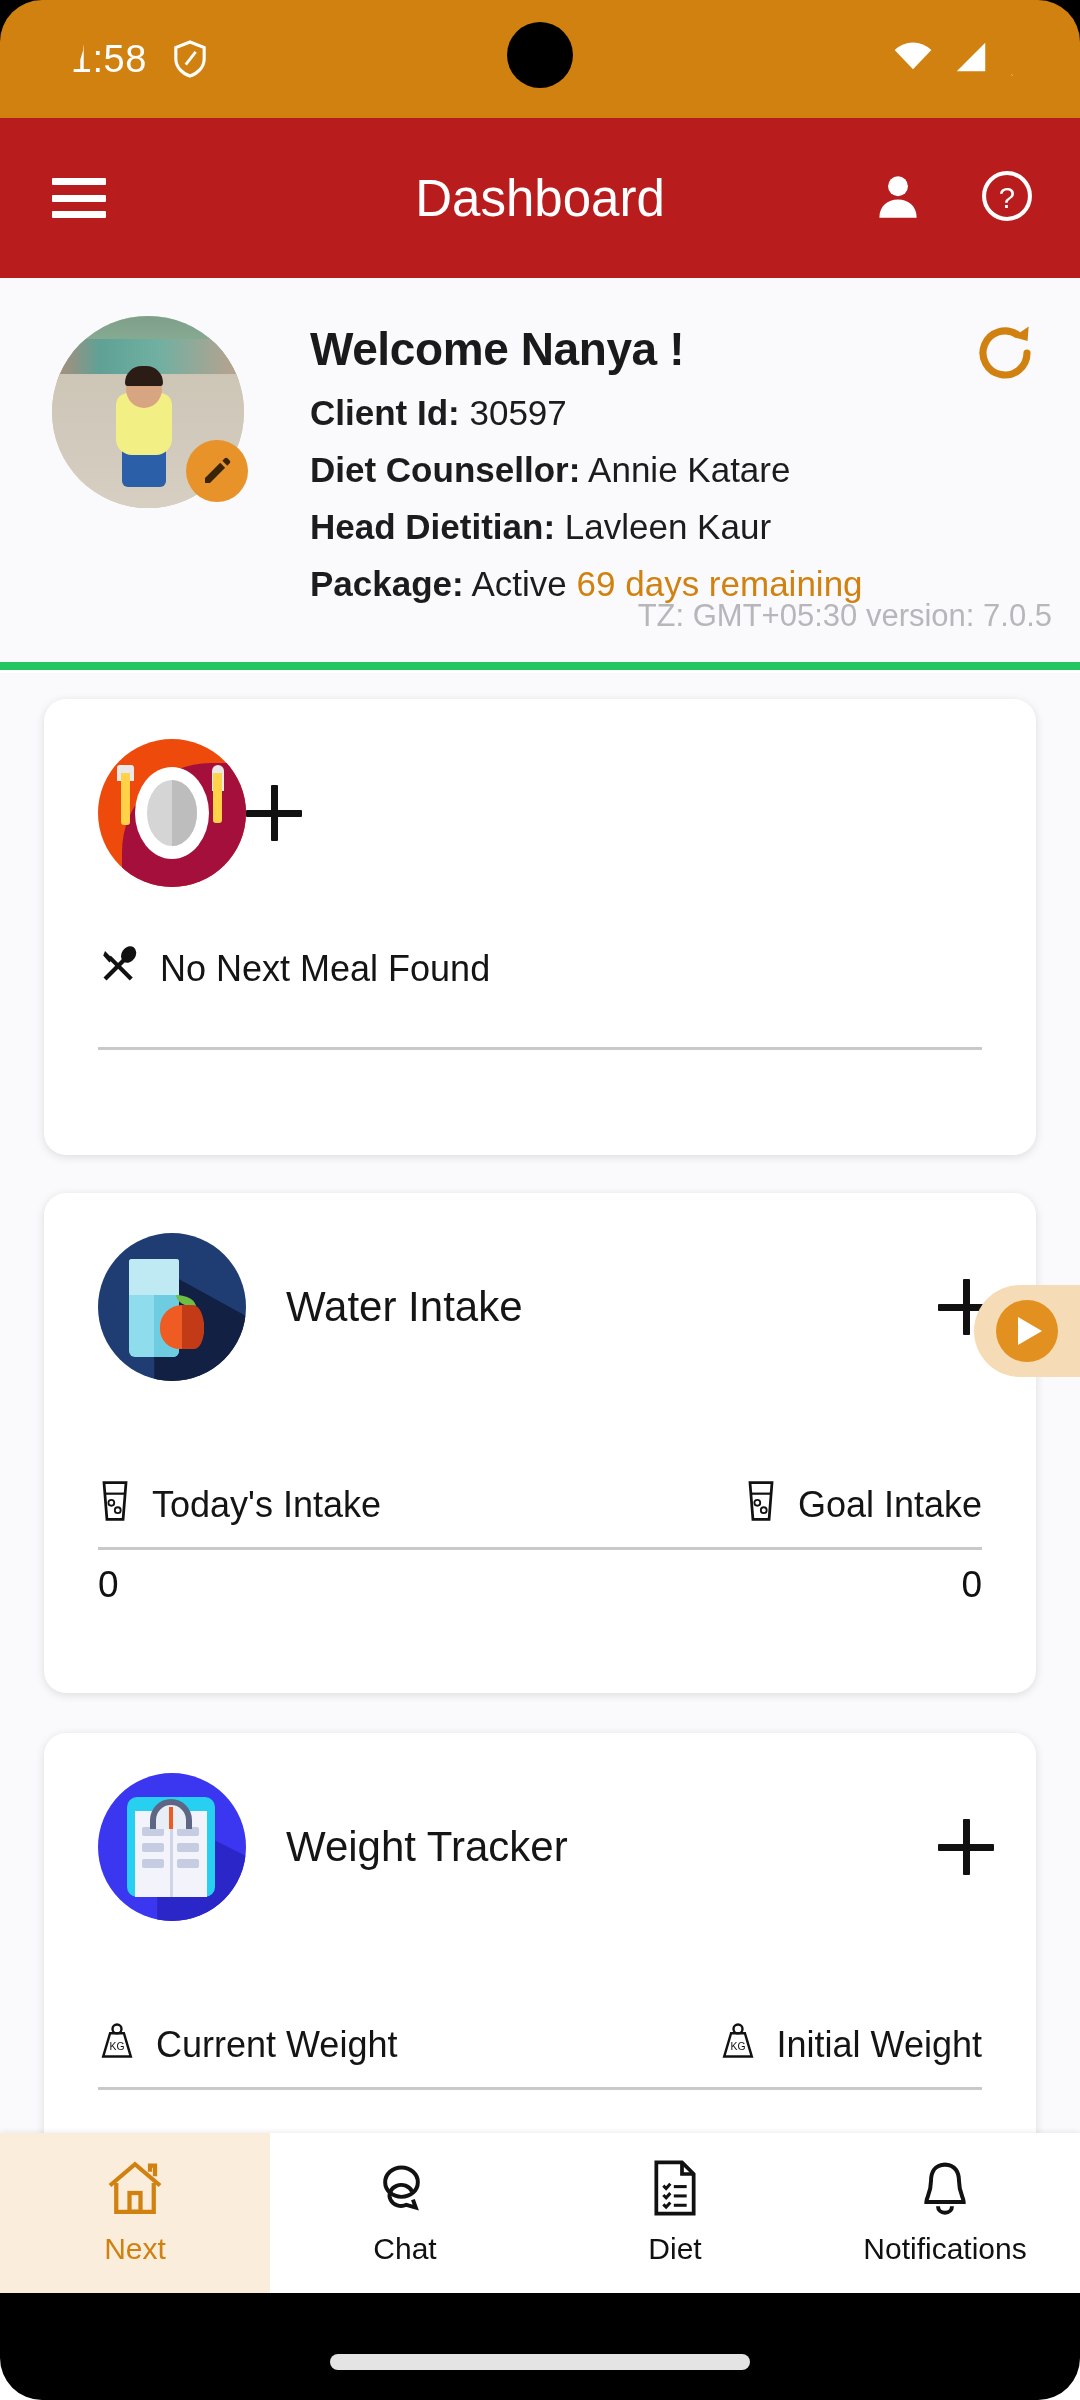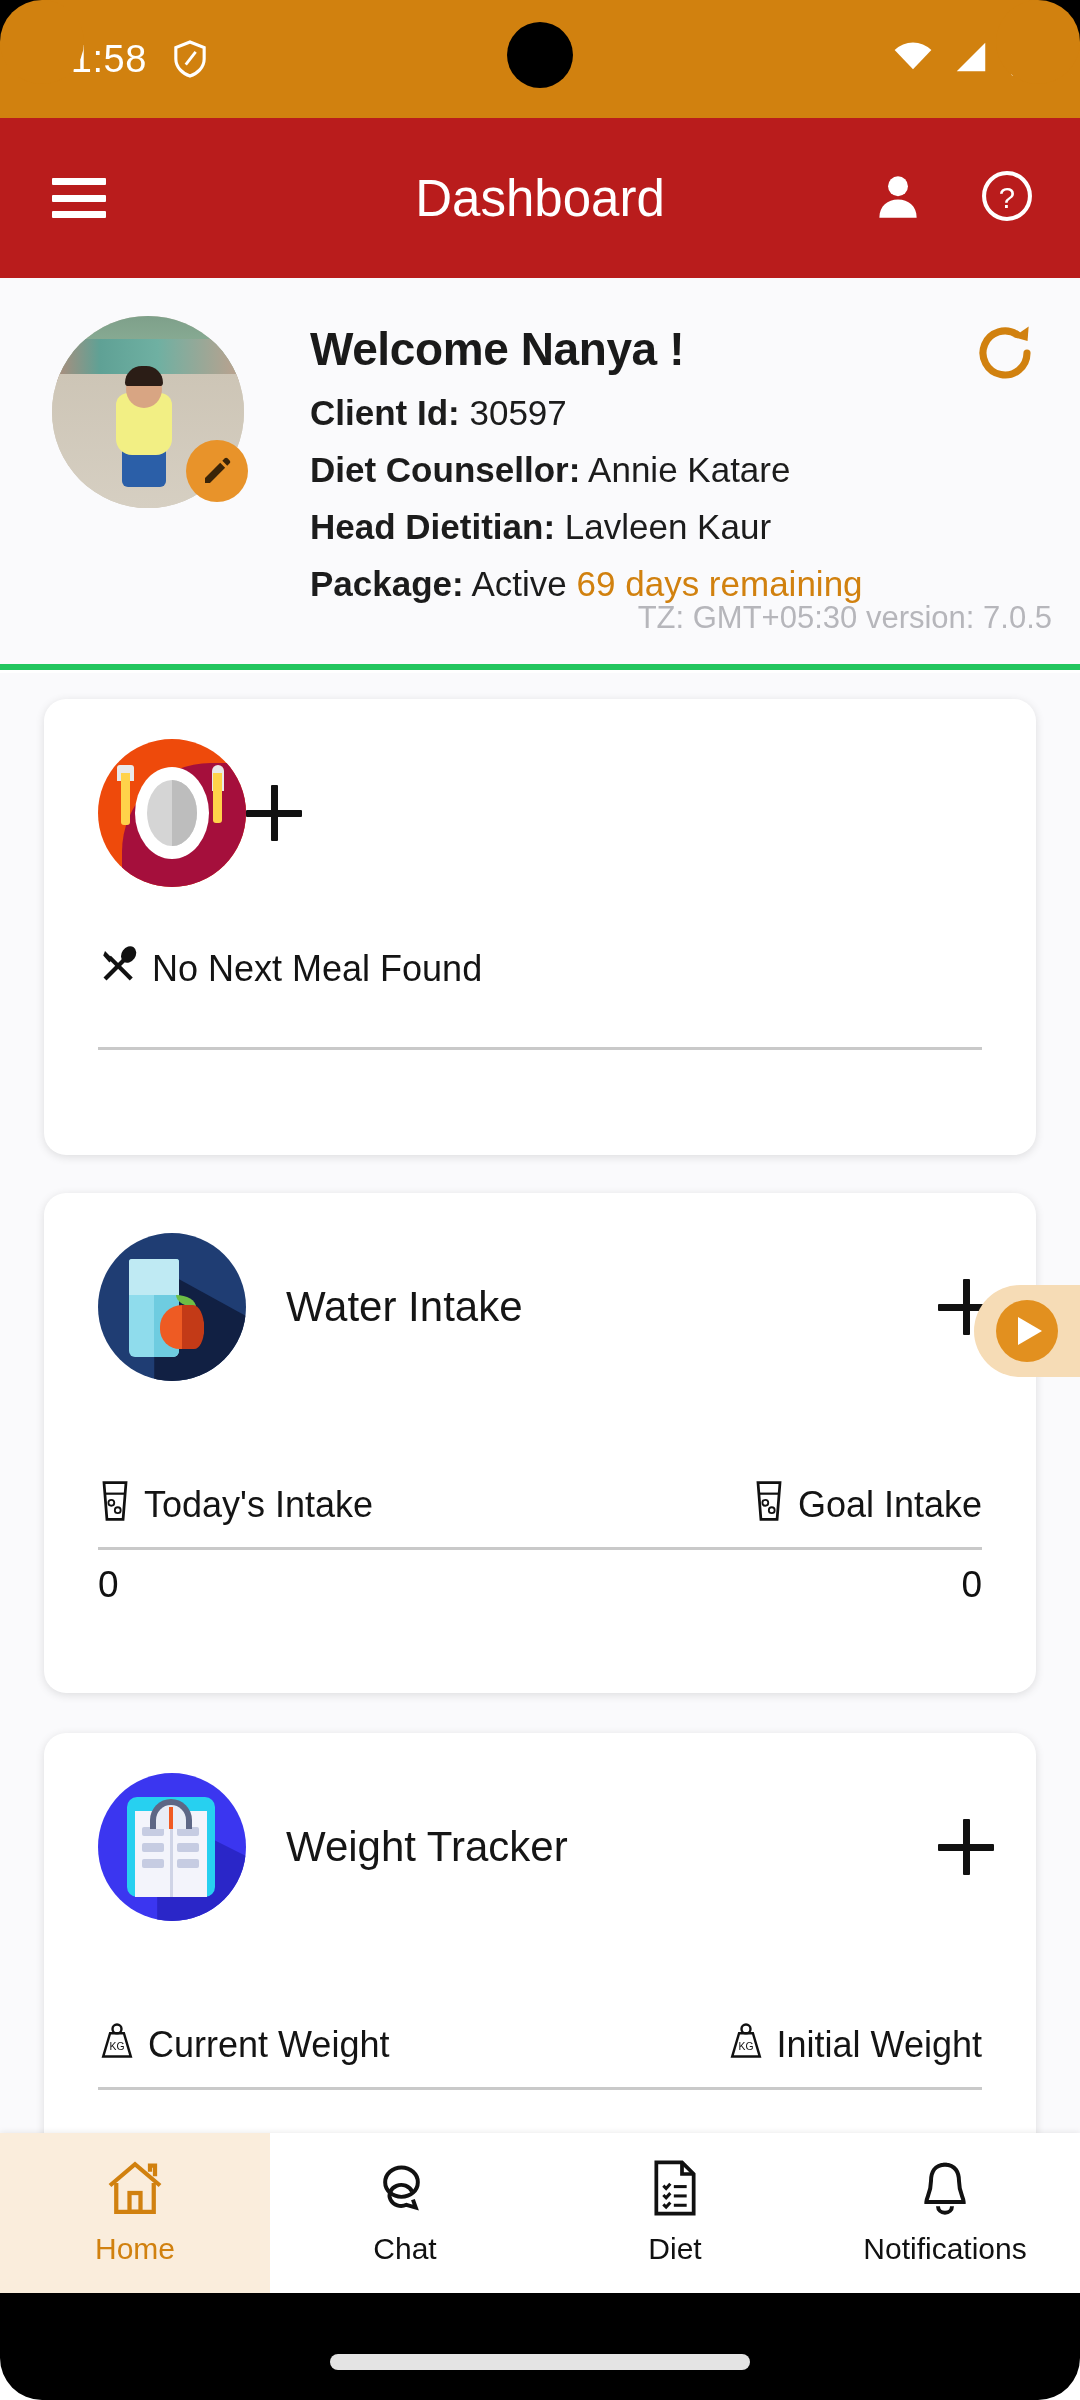--- a/index.html
+++ b/index.html
@@ -56,21 +56,21 @@
     color:#fff; font-size:51px; pointer-events:none;
   }
   .appbar-actions{
     position:absolute; right:46px; display:flex; align-items:center; gap:56px;
   }
 
   
   .welcome{
     position:absolute; top:278px; left:0; width:1080px; height:392px;
     background:#FAFAFC;
-    border-bottom:6px solid #22c55e;
+    border-bottom:8px solid #22c55e;
   }
   .avatar-wrap{
     position:absolute; left:52px; top:38px; width:192px; height:192px;
   }
   .avatar{
     width:192px; height:192px; border-radius:50%; overflow:hidden;
     position:relative; background:#cfc7b8;
   }
   .av-sky{position:absolute;left:0;top:0;width:100%;height:30%;
      background:linear-gradient(#7ea08a,#93b79e);}
@@ -120,21 +120,21 @@
   .plus{ width:56px; height:56px; position:relative; cursor:pointer; flex:0 0 56px;}
   .plus:before,.plus:after{
     content:""; position:absolute; background:#111; border-radius:1px;
   }
   .plus:before{ left:0; top:25px; width:56px; height:7px;}
   .plus:after{ left:25px; top:0; width:7px; height:56px;}
 
   .labels-row{
     display:flex; padding:0 54px; align-items:center; height:84px;
   }
-  .lcell{ flex:1; display:flex; align-items:center; gap:12px; font-size:36px; color:#141414;}
+  .lcell{ flex:1; display:flex; align-items:center; gap:20px; font-size:36px; color:#141414;}
   .lcell.right{ justify-content:flex-end;text-align:right; }
   .hr{ height:3px; background:#c9c9c9; margin:0 54px; }
   .values-row{ display:flex; padding:14px 54px 0 54px; }
   .vcell{ flex:1; font-size:37px; color:#111; }
   .vcell.right{ text-align:right; }
 
   
   .icon-meal{ background:#EE4A0B; }
   .meal-shadow{position:absolute;left:16%;top:16%;width:120%;height:120%;
     background:#A50F3C;border-radius:50% 0 0 0;transform:rotate(0deg);}
@@ -467,21 +467,21 @@
 <div class="bottomnav">
   <div class="navitem active">
     <span>
       <svg width="60" height="56" viewBox="0 0 24 22">
           <path d="M2 10 L12 1.5 L22 10" fill="none" stroke="#D1810F" stroke-width="1.7"></path>
           <path d="M4.5 9 V20.5 H19.5 V9" fill="none" stroke="#D1810F" stroke-width="1.7"></path>
           <rect x="9.8" y="13" width="4.4" height="7.5" fill="none" stroke="#D1810F" stroke-width="1.7"></rect>
           <path d="M18 4.5 V2 H20 V6.3" fill="none" stroke="#D1810F" stroke-width="1.7"></path>
         </svg>
     </span>
-    <span class="navlabel">Home</span>
+    <span class="navlabel">Next</span>
   </div>
   <div class="navitem">
     <span>
       <svg width="56" height="56" viewBox="0 0 24 24">
           <ellipse cx="10.5" cy="9.5" rx="7" ry="6.3" fill="none" stroke="#111" stroke-width="1.7"></ellipse>
           <path d="M15 13.5 A5 4.5 0 1 0 12.6 19.2 L16.6 20.4 L15.4 17" fill="none" stroke="#111" stroke-width="1.7"></path>
         </svg>
     </span>
     <span class="navlabel">Chat</span>
   </div>

